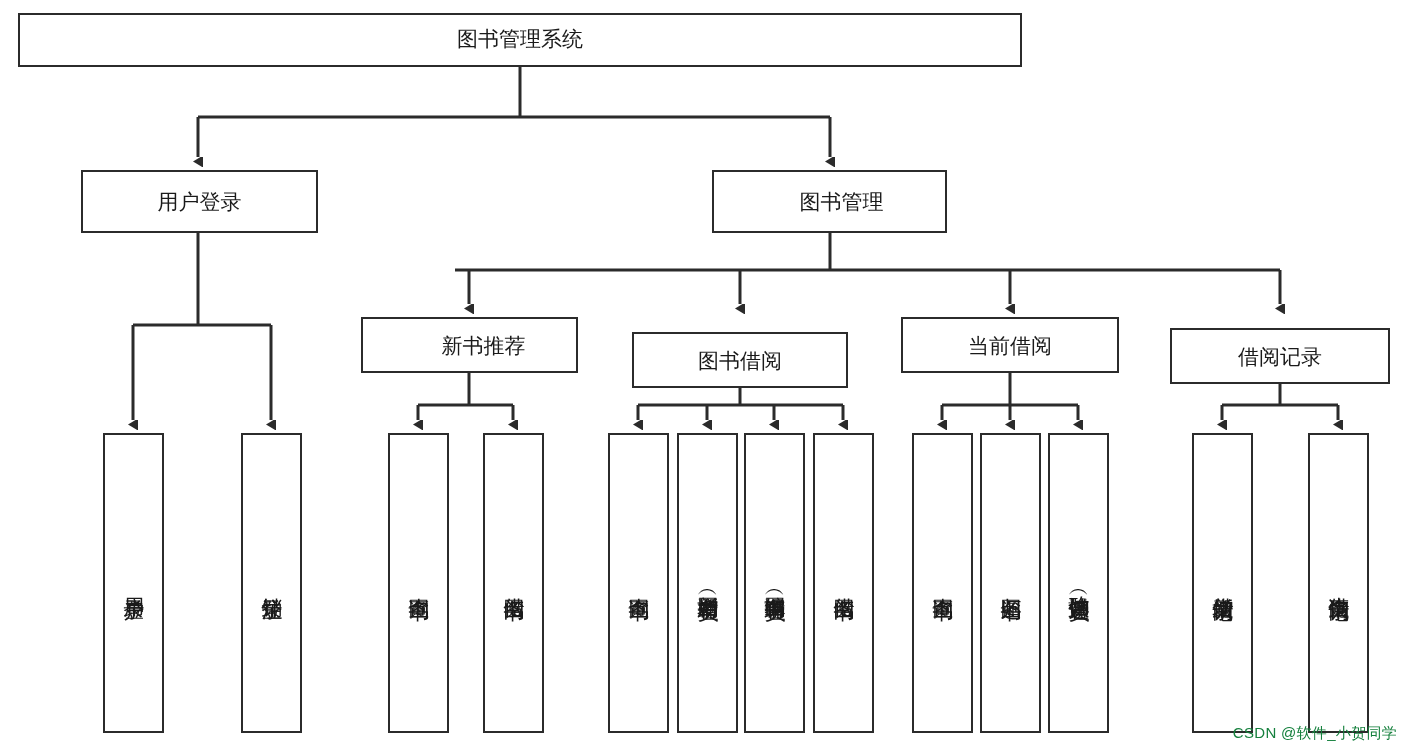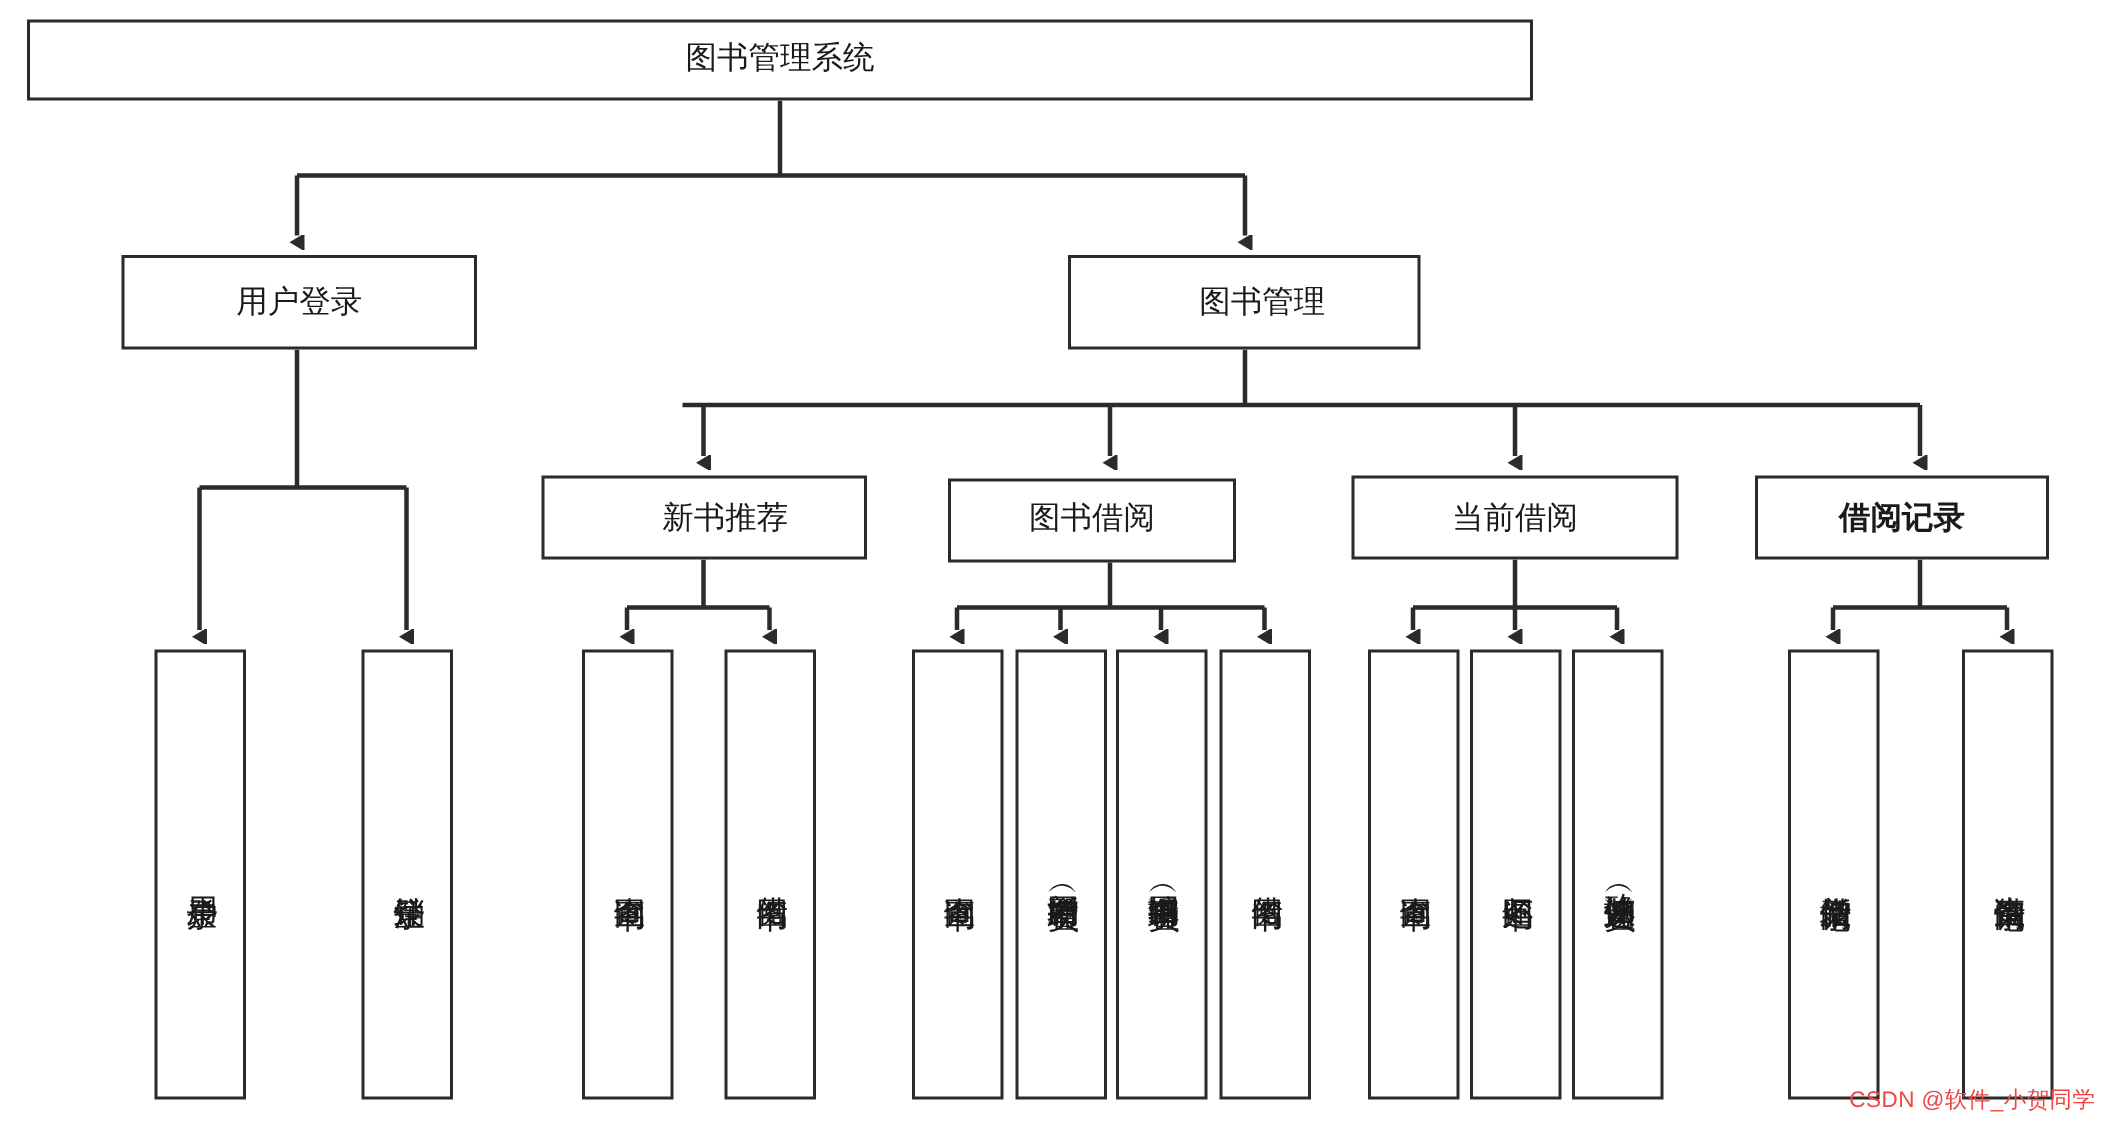--- a/index.html
+++ b/index.html
@@ -59,21 +59,21 @@
     letter-spacing: 0.04em;
     color: #1a1a1a;
     white-space: nowrap;
     display: block;
   }
   #watermark {
     position: absolute;
     right: 8px;
     bottom: 4px;
     font-size: 15px;
-    color: #ef4444;
+    color: #15803d;
     white-space: nowrap;
     letter-spacing: 0.02em;
   }
 </style>
 </head>
 <body>
 
 <div id="canvas">
 
   <svg id="edges" viewBox="0 0 1405 747" xmlns="http://www.w3.org/2000/svg">
@@ -136,27 +136,27 @@
   <div class="node level1" style="left:81px; top:170px; width:237px; height:63px;">
     <span class="label-h">用户登录</span>
   </div>
   <div class="node level1" style="left:712px; top:170px; width:235px; height:63px;padding-left:24px;">
     <span class="label-h">图书管理</span>
   </div>
 
   <div class="node level2" style="left:361px; top:317px; width:217px; height:56px;padding-left:28px;">
     <span class="label-h">新书推荐</span>
   </div>
-  <div class="node level2" style="left:632px; top:319px; width:192px; height:56px;font-family:Liberation Mono, monospace;">
+  <div class="node level2" style="left:632px; top:332px; width:216px; height:56px;">
     <span class="label-h">图书借阅</span>
   </div>
   <div class="node level2" style="left:901px; top:317px; width:218px; height:56px;">
     <span class="label-h">当前借阅</span>
   </div>
-  <div class="node level2" style="left:1170px; top:317px; width:196px; height:56px;font-weight:bold;">
+  <div class="node level2" style="left:1170px; top:328px; width:220px; height:56px;">
     <span class="label-h">借阅记录</span>
   </div>
 
   <div class="leaf" style="left:103px; top:433px; width:61px; height:300px;">
     <span class="label-v">用户登录</span>
   </div>
   <div class="leaf" style="left:241px; top:433px; width:61px; height:300px;">
     <span class="label-v">注销登录</span>
   </div>
 

